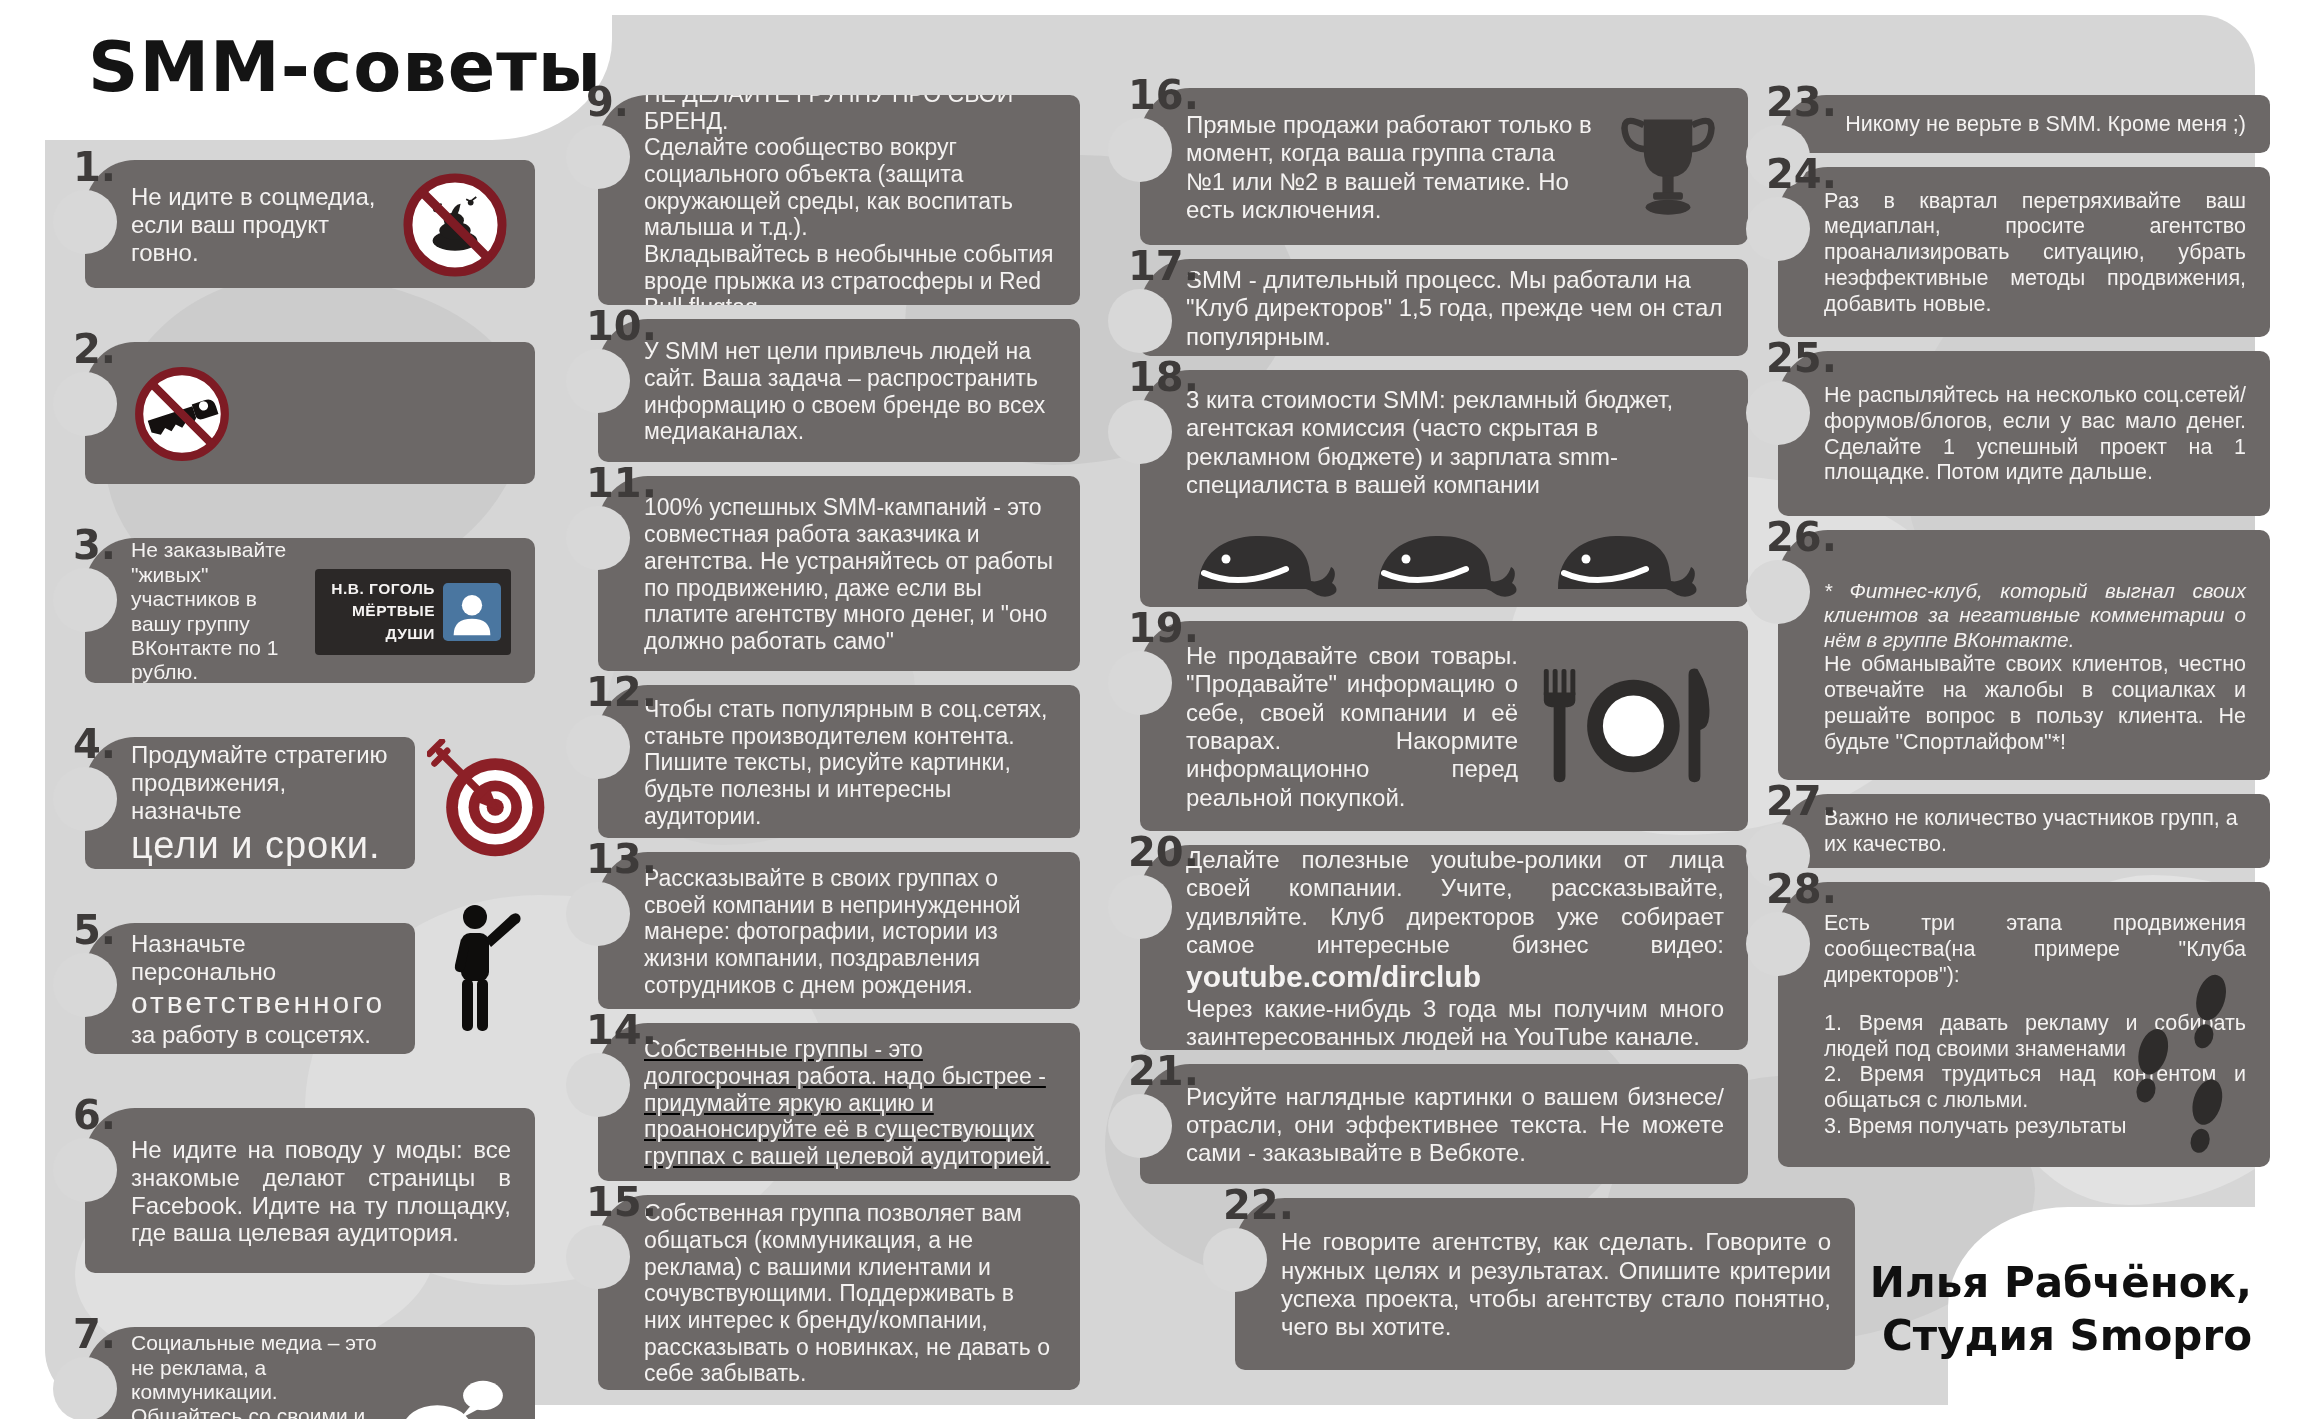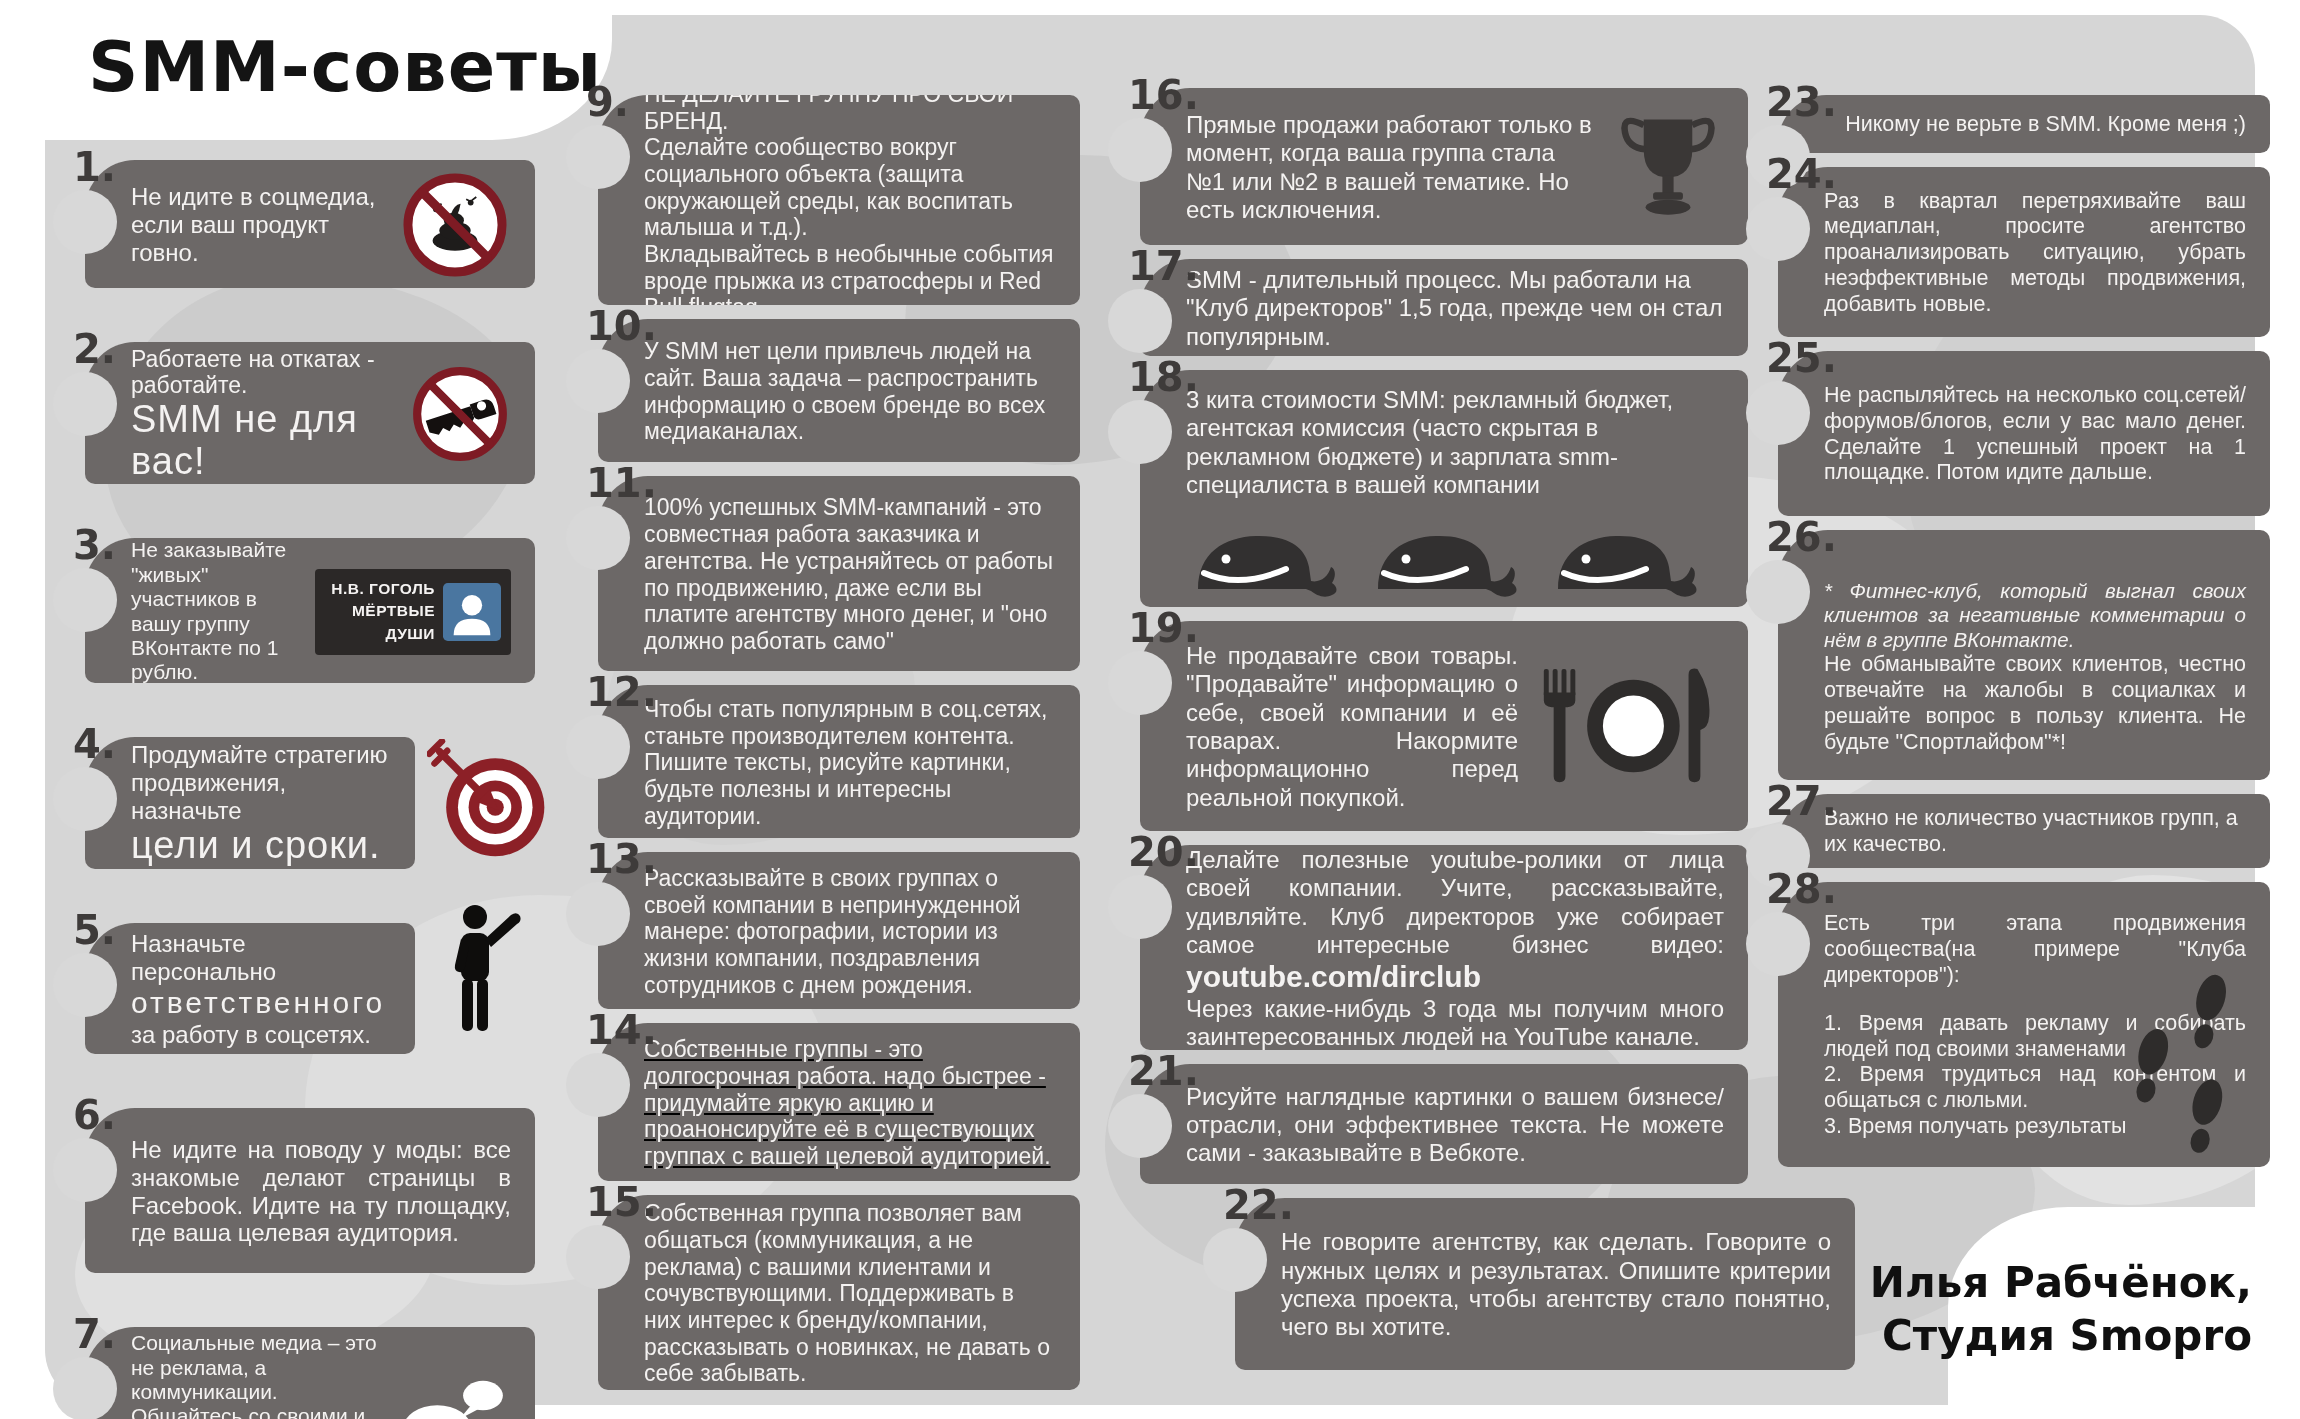--- a/index.html
+++ b/index.html
@@ -107,24 +107,20 @@
                 <line x1="21" y1="21" x2="79" y2="79" stroke="#7e1b24" stroke-width="8" stroke-linecap="round"></line>
               </svg></div>
           </div>
         </div>
         <div class="scoop"></div>
         <div class="num">1.</div>
       </div>
       <div class="tip-wrap t2" style="height: 142px;">
         <div class="tip-box">
           <div class="tip-body">
-            <div class="tip-text">
-              <div class="para p-sm">Работаете на откатах - работайте.</div>
-              <div class="para p-xl">SMM не для вас!</div>
-            </div>
             <div class="icon-wrap icon-no-saw-sign"><svg width="102" height="102" viewBox="0 0 100 100">
                 <circle cx="50" cy="50" r="42" fill="#ffffff" stroke="#7e1b24" stroke-width="8"></circle>
                 <g fill="#14100f" transform="rotate(-18 50 50)">
                   <path d="M16,46 h46 v12 l-5,5 -5,-5 -6,5 -5,-5 -6,5 -5,-5 -6,5 -8,-5 z"></path>
                   <path fill-rule="evenodd" d="M62,44 h13 q9,0 9,9 v8 h-16 q-6,0 -6,-6 z M68,49 a4.5,4.5 0 1 0 9,0 a4.5,4.5 0 1 0 -9,0"></path>
                 </g>
                 <line x1="21" y1="21" x2="79" y2="79" stroke="#7e1b24" stroke-width="8" stroke-linecap="round"></line>
               </svg></div>
           </div>
         </div>

